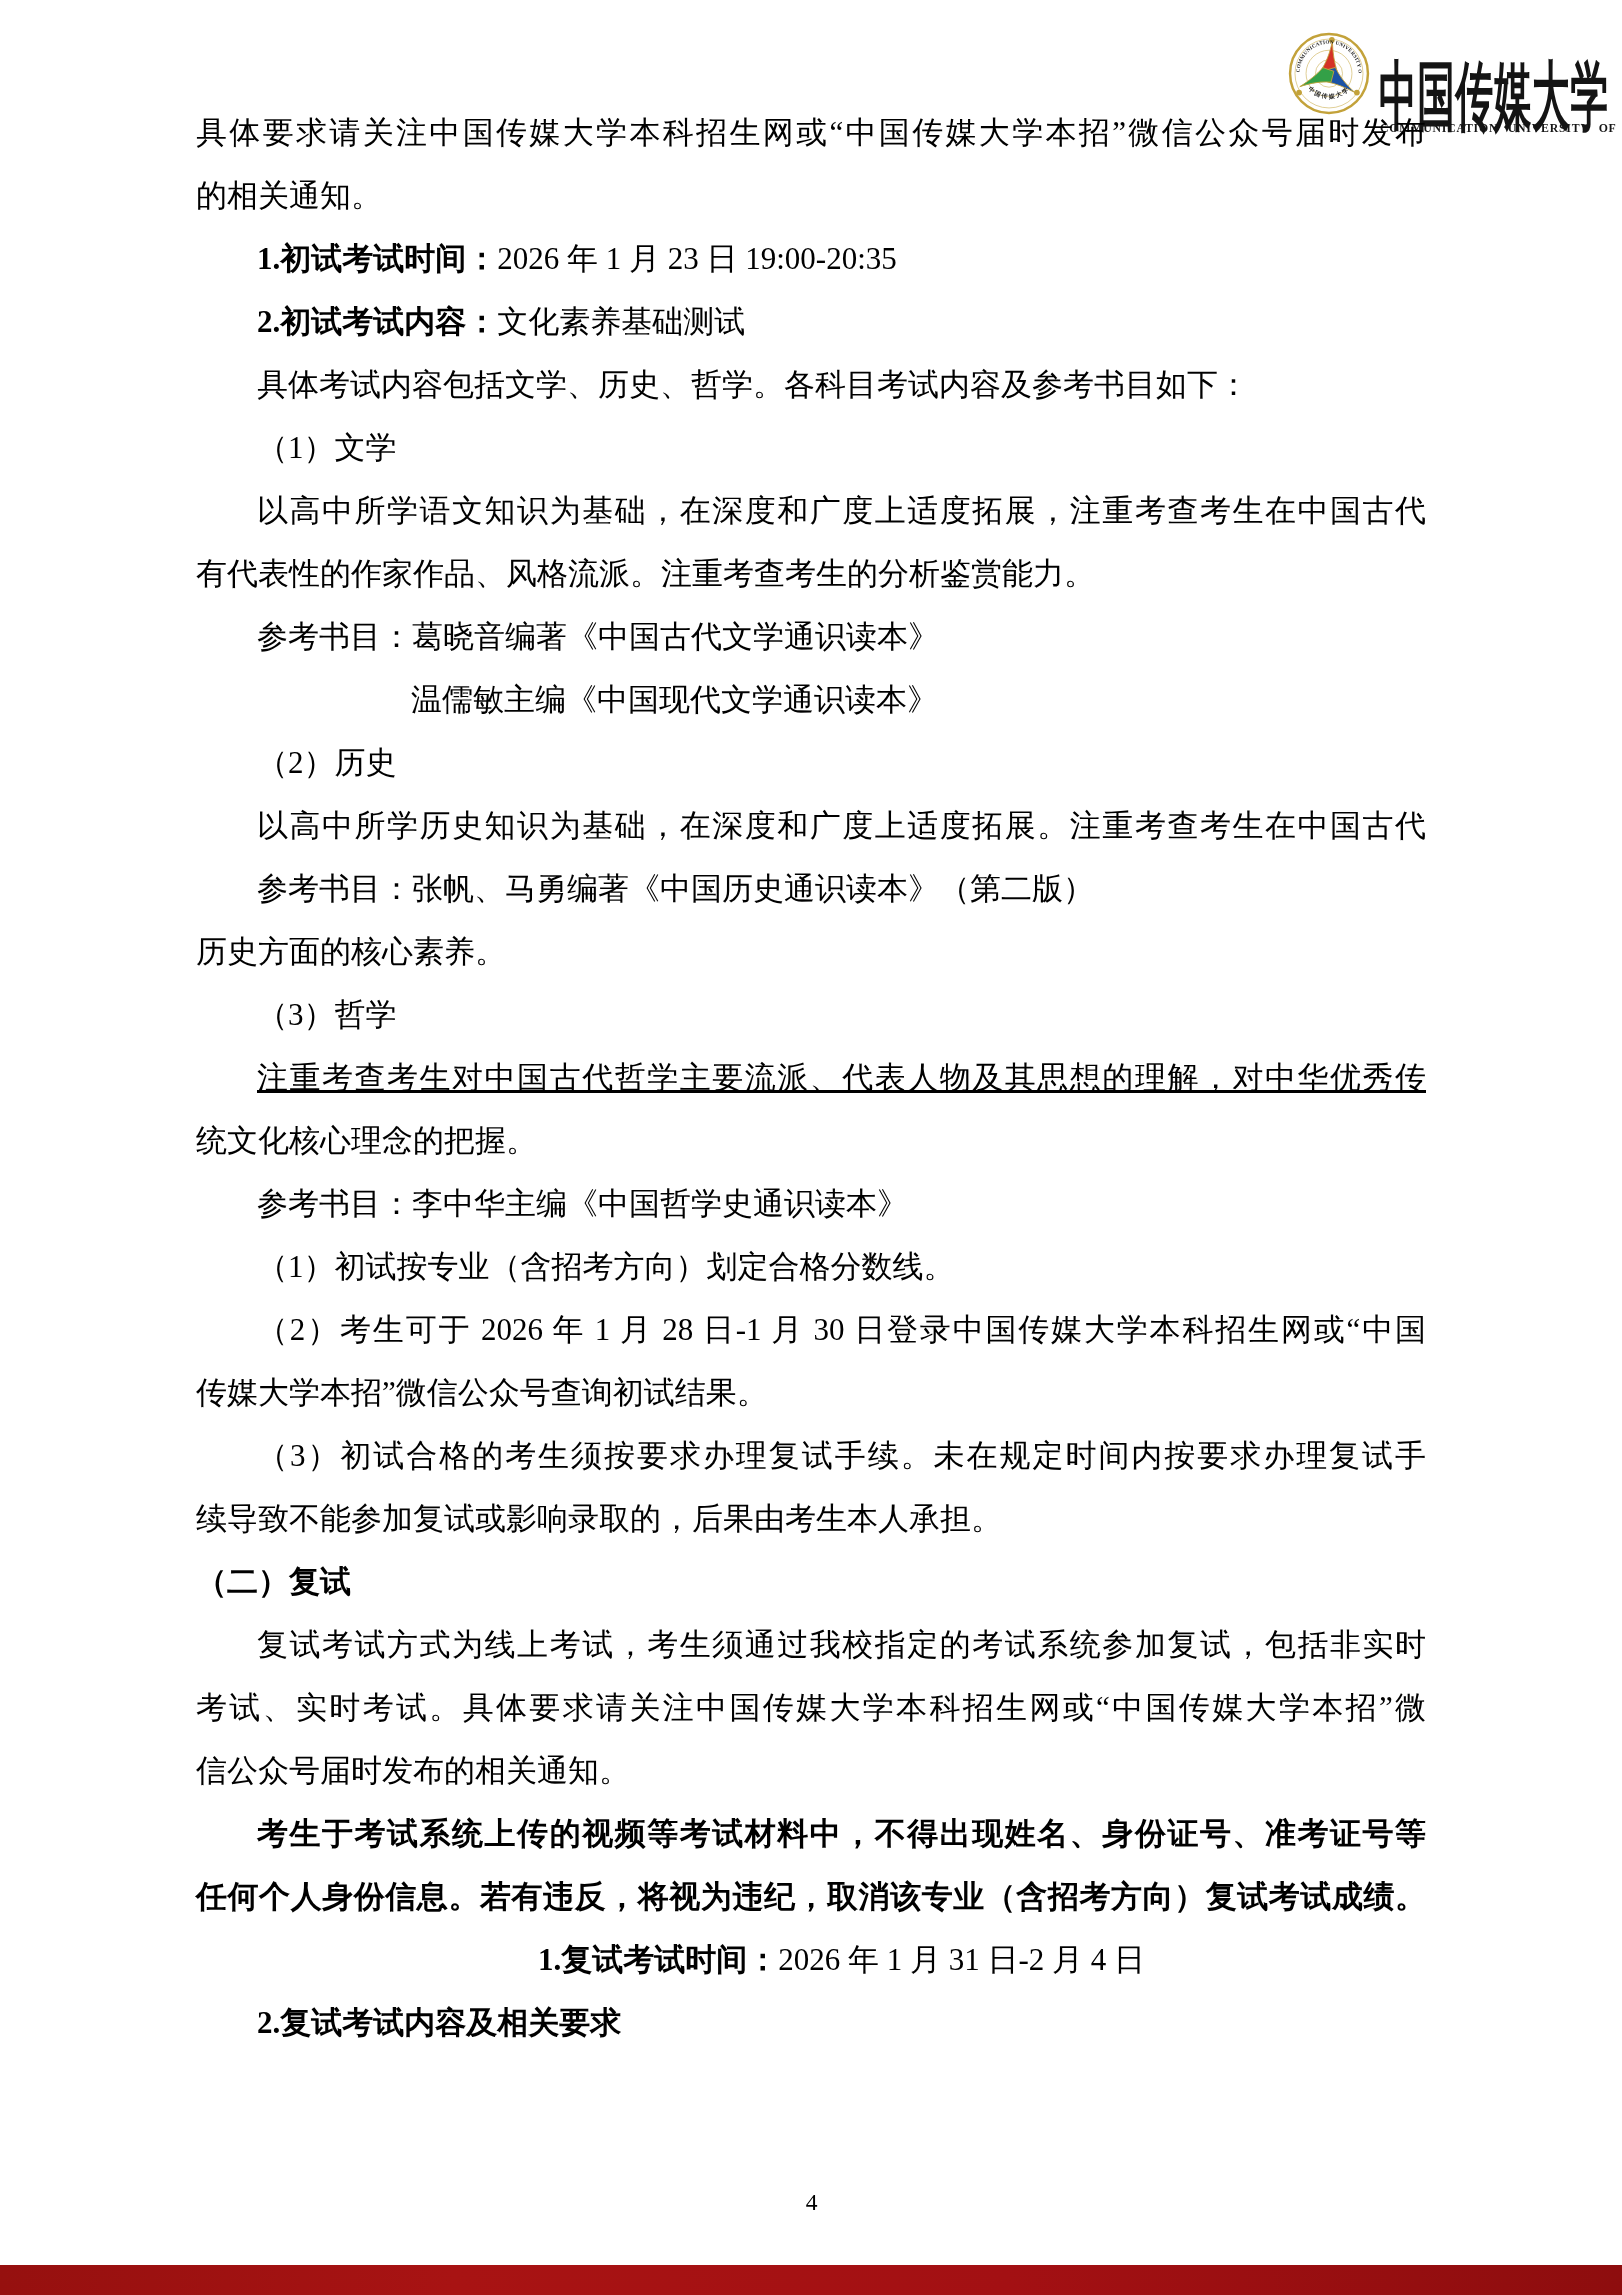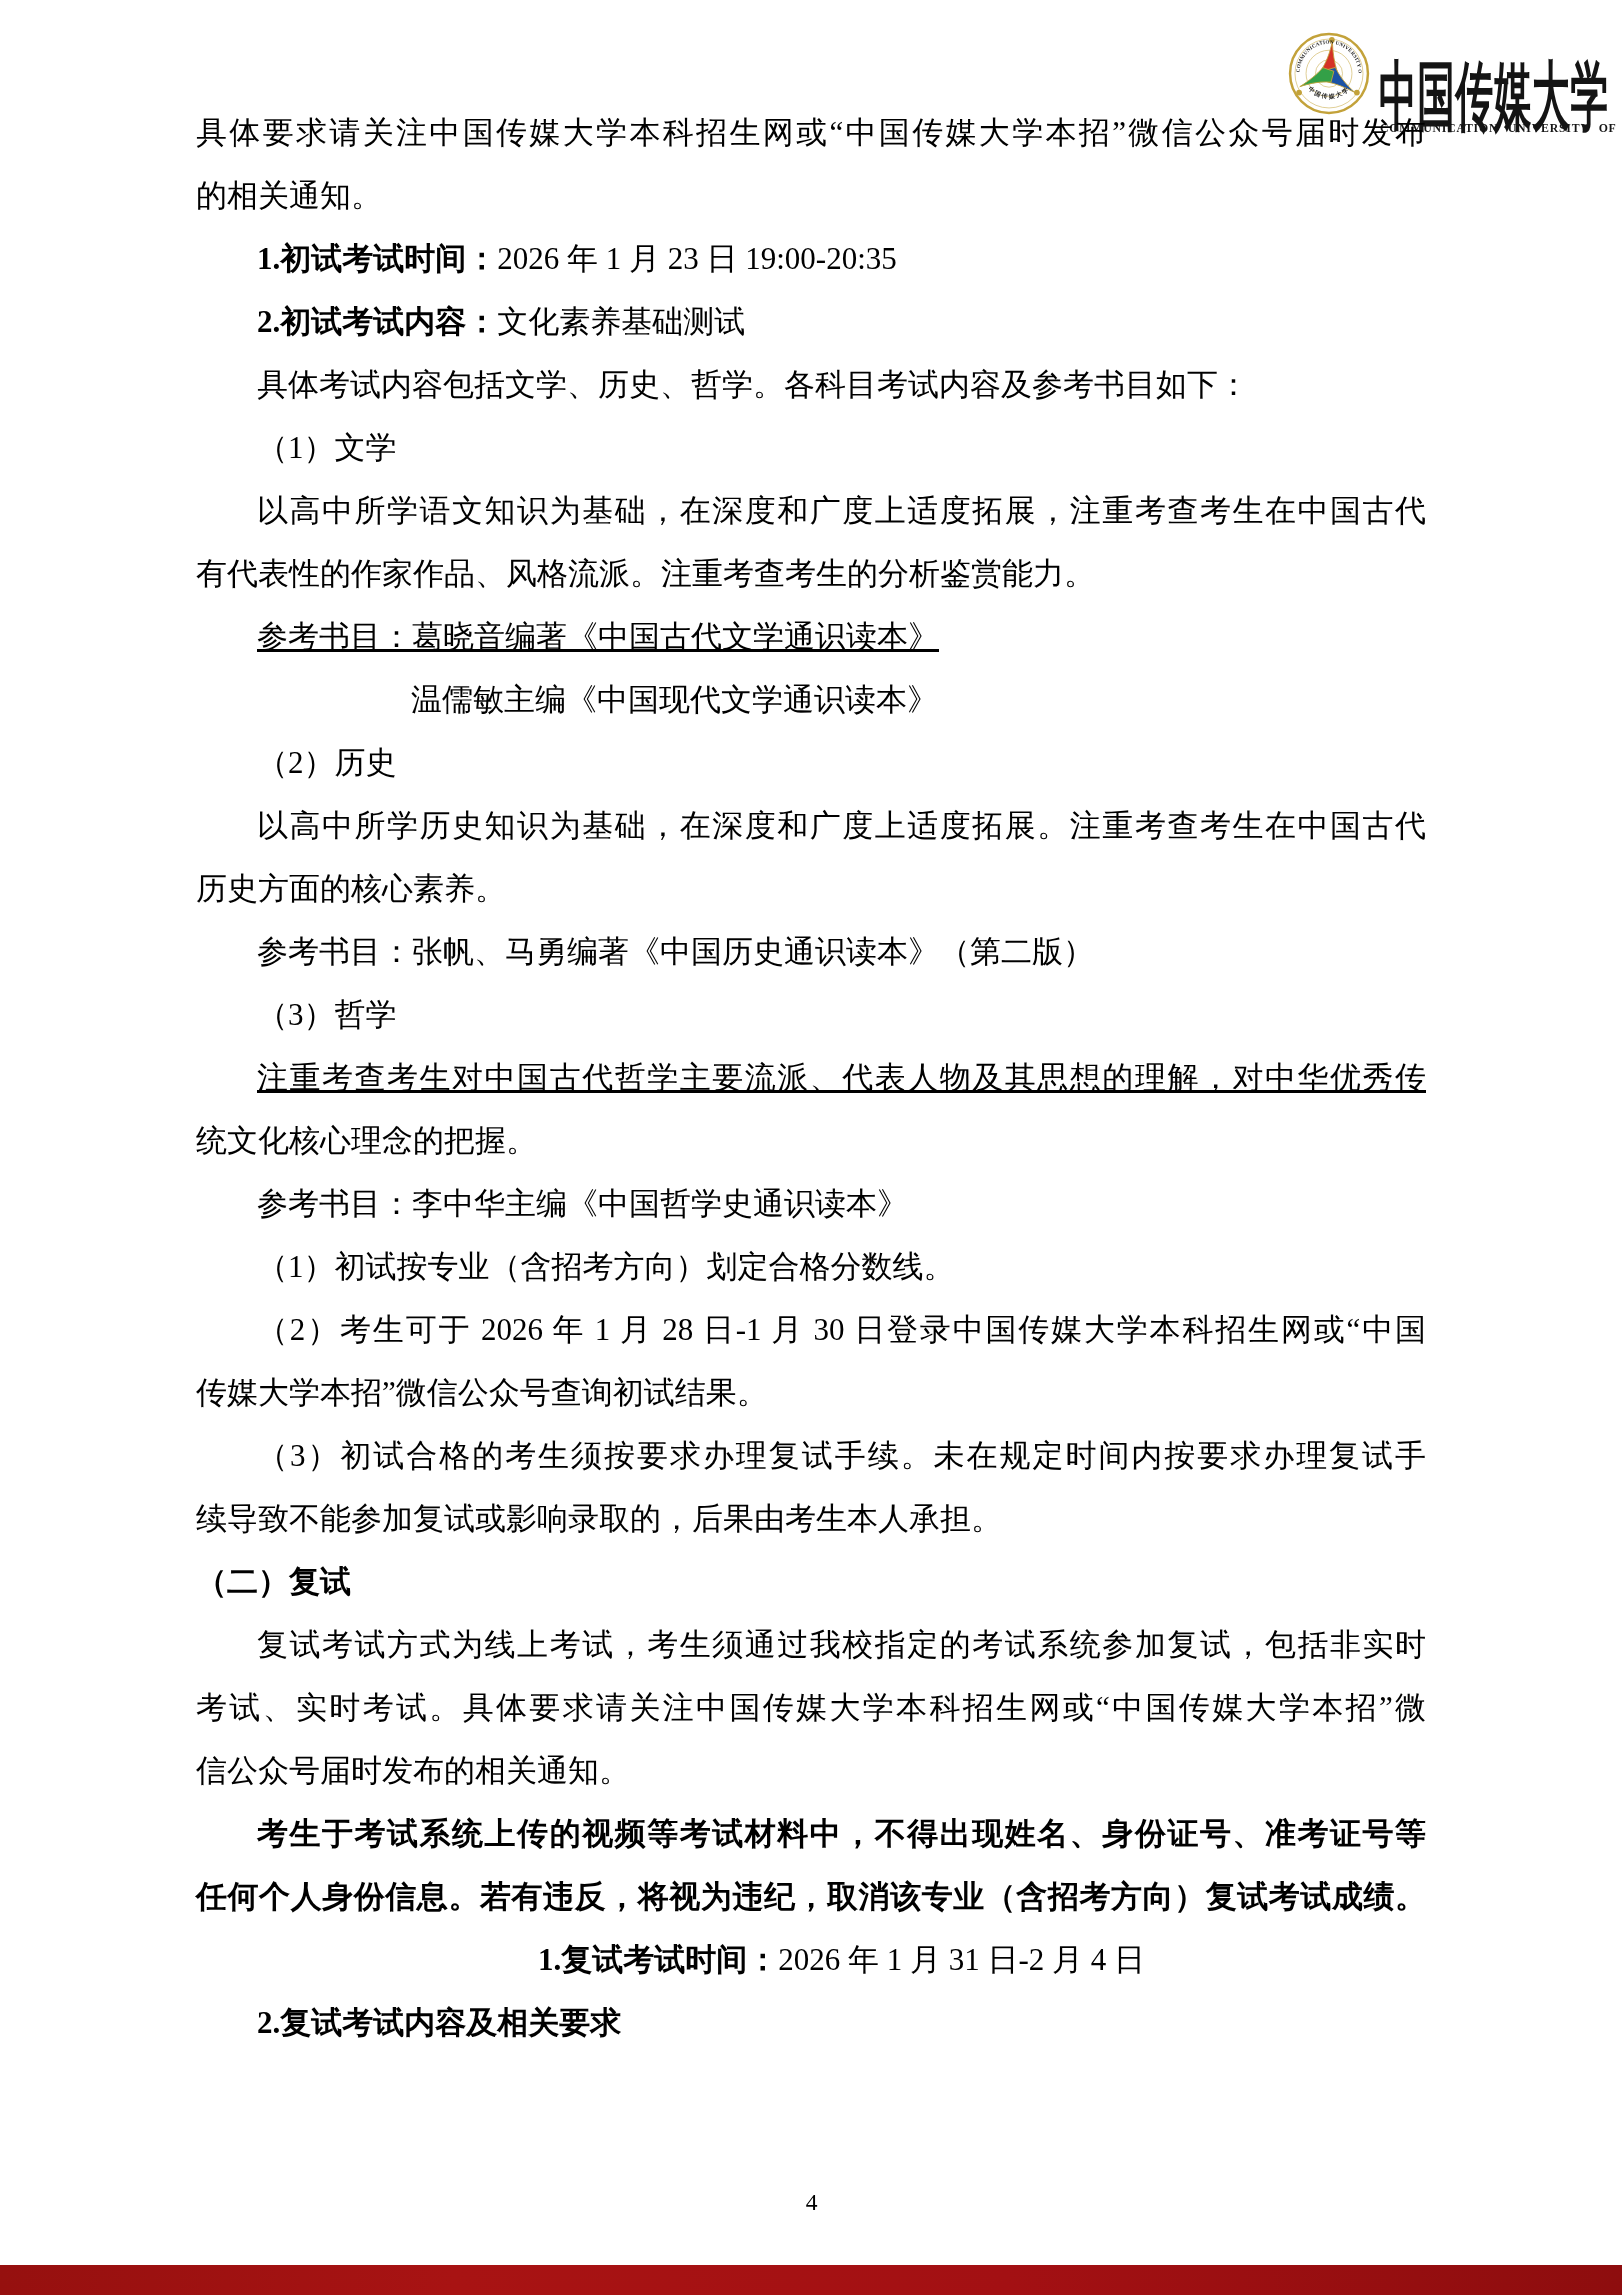--- a/index.html
+++ b/index.html
@@ -83,26 +83,26 @@
 
   <div class="doc">
       <div class="line justify" style="padding-left: 0px;"><span>具体要求请关注中国传媒大学本科招生网或“中国传媒大学本招”微信公众号届时发布</span></div>
       <div class="line" style="padding-left: 0px;"><span>的相关通知。</span></div>
       <div class="line" style="padding-left: 61px;"><span class="b">1.初试考试时间：</span><span>2026 年 1 月 23 日 19:00-20:35</span></div>
       <div class="line" style="padding-left: 61px;"><span class="b">2.初试考试内容：</span><span>文化素养基础测试</span></div>
       <div class="line" style="padding-left: 61px;"><span>具体考试内容包括文学、历史、哲学。各科目考试内容及参考书目如下：</span></div>
       <div class="line" style="padding-left: 61px;"><span>（1）文学</span></div>
       <div class="line justify" style="padding-left: 61px;"><span>以高中所学语文知识为基础，在深度和广度上适度拓展，注重考查考生在中国古代</span></div>
       <div class="line" style="padding-left: 0px;"><span>有代表性的作家作品、风格流派。注重考查考生的分析鉴赏能力。</span></div>
-      <div class="line" style="padding-left: 61px; text-decoration: underline;"><span>参考书目：葛晓音编著《中国古代文学通识读本》</span></div>
+      <div class="line" style="padding-left: 61px;"><span>参考书目：葛晓音编著《中国古代文学通识读本》</span></div>
       <div class="line" style="padding-left: 215px;"><span>温儒敏主编《中国现代文学通识读本》</span></div>
       <div class="line" style="padding-left: 61px;"><span>（2）历史</span></div>
       <div class="line justify" style="padding-left: 61px;"><span>以高中所学历史知识为基础，在深度和广度上适度拓展。注重考查考生在中国古代</span></div>
+      <div class="line" style="padding-left: 61px;"><span>参考书目：张帆、马勇编著《中国历史通识读本》（第二版）</span></div>
       <div class="line" style="padding-left: 0px;"><span>历史方面的核心素养。</span></div>
-      <div class="line" style="padding-left: 61px;"><span>参考书目：张帆、马勇编著《中国历史通识读本》（第二版）</span></div>
       <div class="line" style="padding-left: 61px;"><span>（3）哲学</span></div>
       <div class="line justify" style="padding-left: 61px; text-decoration: underline;"><span>注重考查考生对中国古代哲学主要流派、代表人物及其思想的理解，对中华优秀传</span></div>
       <div class="line" style="padding-left: 0px;"><span>统文化核心理念的把握。</span></div>
       <div class="line" style="padding-left: 61px;"><span>参考书目：李中华主编《中国哲学史通识读本》</span></div>
       <div class="line" style="padding-left: 61px;"><span>（1）初试按专业（含招考方向）划定合格分数线。</span></div>
       <div class="line justify" style="padding-left: 61px;"><span>（2）考生可于 2026 年 1 月 28 日-1 月 30 日登录中国传媒大学本科招生网或“中国</span></div>
       <div class="line" style="padding-left: 0px;"><span>传媒大学本招”微信公众号查询初试结果。</span></div>
       <div class="line justify" style="padding-left: 61px;"><span>（3）初试合格的考生须按要求办理复试手续。未在规定时间内按要求办理复试手</span></div>
       <div class="line" style="padding-left: 0px;"><span>续导致不能参加复试或影响录取的，后果由考生本人承担。</span></div>
       <div class="line" style="padding-left: 0px;"><span class="b">（二）复试</span></div>

